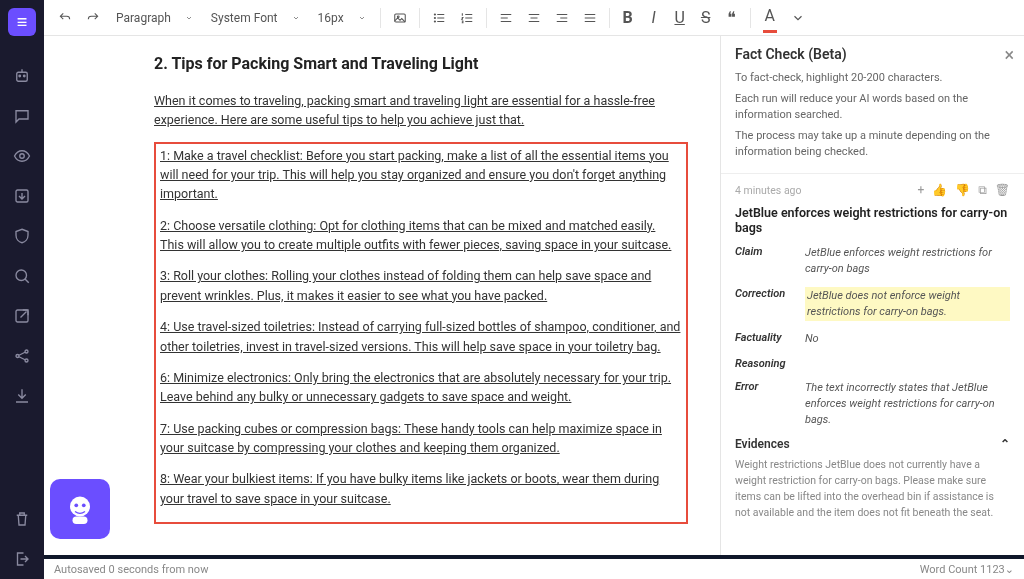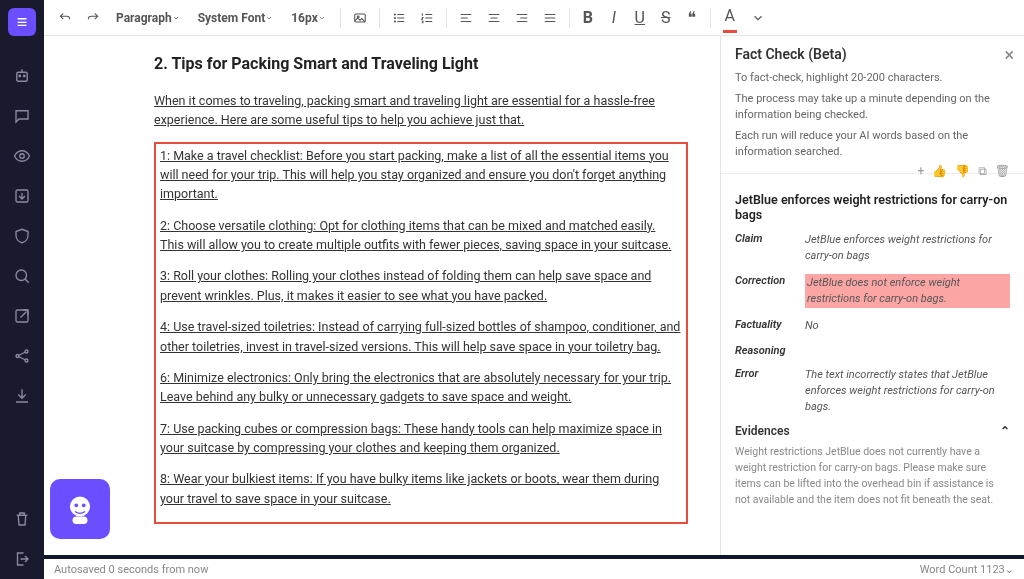--- a/index.html
+++ b/index.html
@@ -9,21 +9,21 @@
 .sidebar .logo { width: 28px; height: 28px; background: #6b4eff; border-radius: 6px; display: flex; align-items: center; justify-content: center; color: #fff; font-weight: bold; margin-bottom: 20px; font-size: 18px; }
 .sidebar .icon-btn { width: 32px; height: 32px; display: flex; align-items: center; justify-content: center; color: #8a8aa0; margin: 4px 0; cursor: pointer; border-radius: 6px; }
 .sidebar .icon-btn svg { width: 18px; height: 18px; stroke: currentColor; fill: none; stroke-width: 1.8; }
 .sidebar .spacer { flex: 1; }
 .avatar-bot { position: absolute; left: 50px; bottom: 40px; width: 60px; height: 60px; background: #6b4eff; border-radius: 10px; display: flex; align-items: center; justify-content: center; }
 .avatar-bot svg { width: 40px; height: 40px; }
 .main { flex: 1; display: flex; flex-direction: column; min-width: 0; }
 .toolbar { height: 36px; border-bottom: 1px solid #e5e5e5; display: flex; align-items: center; padding: 0 8px; gap: 2px; }
 .toolbar .tbtn { padding: 4px 6px; color: #555; cursor: pointer; border-radius: 4px; display: flex; align-items: center; justify-content: center; min-width: 24px; height: 26px; }
 .toolbar .tbtn svg { width: 14px; height: 14px; stroke: currentColor; fill: none; stroke-width: 1.8; }
-.toolbar .dropdown { display: flex; align-items: center; padding: 3px 8px; font-size: 12px; color: #555; cursor: pointer; border-radius: 4px; gap: 0; font-weight: bold; }
+.toolbar .dropdown { display: flex; align-items: center; padding: 3px 8px; font-size: 12px; color: #555; cursor: pointer; border-radius: 4px; gap: 14px; }
 .toolbar .sep { width: 1px; height: 20px; background: #e5e5e5; margin: 0 4px; }
 .chevron { width: 8px; height: 8px; }
 .editor-wrap { flex: 1; display: flex; min-height: 0; }
 .editor { flex: 1; overflow-y: auto; padding: 16px 32px 16px 110px; font-size: 12.5px; line-height: 1.55; color: #333; position: relative; }
 .editor h2 { font-size: 16px; font-weight: 700; margin-bottom: 14px; color: #222; }
 .editor p { margin-bottom: 12px; text-decoration: underline; }
 .redbox { border: 2px solid #e74c3c; padding: 2px 4px; }
 .status-bar { height: 24px; border-top: 4px solid #0f172a; display: flex; align-items: center; padding: 0 10px; font-size: 11px; color: #888; }
 .status-bar .right { margin-left: auto; display: flex; align-items: center; gap: 0; }
 .panel { width: 304px; border-left: 1px solid #e5e5e5; display: flex; flex-direction: column; font-size: 11.5px; }
@@ -32,21 +32,21 @@
 .panel-header p { font-size: 11px; color: #666; margin-bottom: 6px; line-height: 1.4; }
 .close { position: absolute; top: 8px; right: 10px; cursor: pointer; color: #888; font-size: 18px; }
 .panel-body { flex: 1; overflow-y: auto; padding: 10px 14px; }
 .panel-body .timestamp { font-size: 10.5px; color: #aaa; margin-bottom: 6px; }
 .panel-body .actions { position: absolute; right: 14px; display: flex; gap: 8px; color: #999; margin-top: -20px; }
 .panel-body .actions span { cursor: pointer; font-size: 12px; }
 .panel-body h4 { font-size: 12.5px; font-weight: 600; margin: 8px 0 10px; color: #222; }
 .fc-row { display: flex; margin-bottom: 10px; gap: 8px; font-style: italic; }
 .fc-label { width: 62px; flex-shrink: 0; font-weight: 600; color: #333; font-size: 11px; }
 .fc-val { flex: 1; font-size: 11px; color: #555; line-height: 1.45; }
-.fc-val.hl { background: #fca5a5; padding: 1px 2px; }
+.fc-val.hl { background: #fef9c3; padding: 1px 2px; }
 .evidences-hdr { display: flex; justify-content: space-between; align-items: center; font-weight: 600; margin: 10px 0 6px; font-size: 12px; cursor: pointer; }
 .evidence-txt { font-size: 10.5px; color: #888; line-height: 1.5; margin-bottom: 10px; }
 .bold { font-weight: 700; }
 .italic { font-style: italic; }
 .underline { text-decoration: underline; }
 .strike { text-decoration: line-through; }
 .color-swatch { width: 14px; height: 3px; background: #e74c3c; position: relative; top: 6px; }
 .color-a { display:flex; flex-direction:column; align-items:center; line-height:1; }
 </style>
 </head>
@@ -233,24 +233,25 @@
 
         </div>
 
       </div>
 
       <div class="panel">
         <div class="panel-header">
           <span class="close">×</span>
           <h3>Fact Check (Beta)</h3>
           <p>To fact-check, highlight 20-200 characters.</p>
+          <p>Each run will reduce your AI words based on the information searched.</p>
           <p>The process may take up a minute depending on the information being checked.</p>
-          <p>Each run will reduce your AI words based on the information searched.</p>
         </div>
         <div class="panel-body">
+          <div class="timestamp">4 minutes ago</div>
           <div class="actions">
             <span>+</span>
             <span>👍</span>
             <span>👎</span>
             <span>⧉</span>
             <span>🗑</span>
           </div>
           <h4>JetBlue enforces weight restrictions for carry-on bags</h4>
           <div class="fc-row">
               <div class="fc-label">Claim</div>

